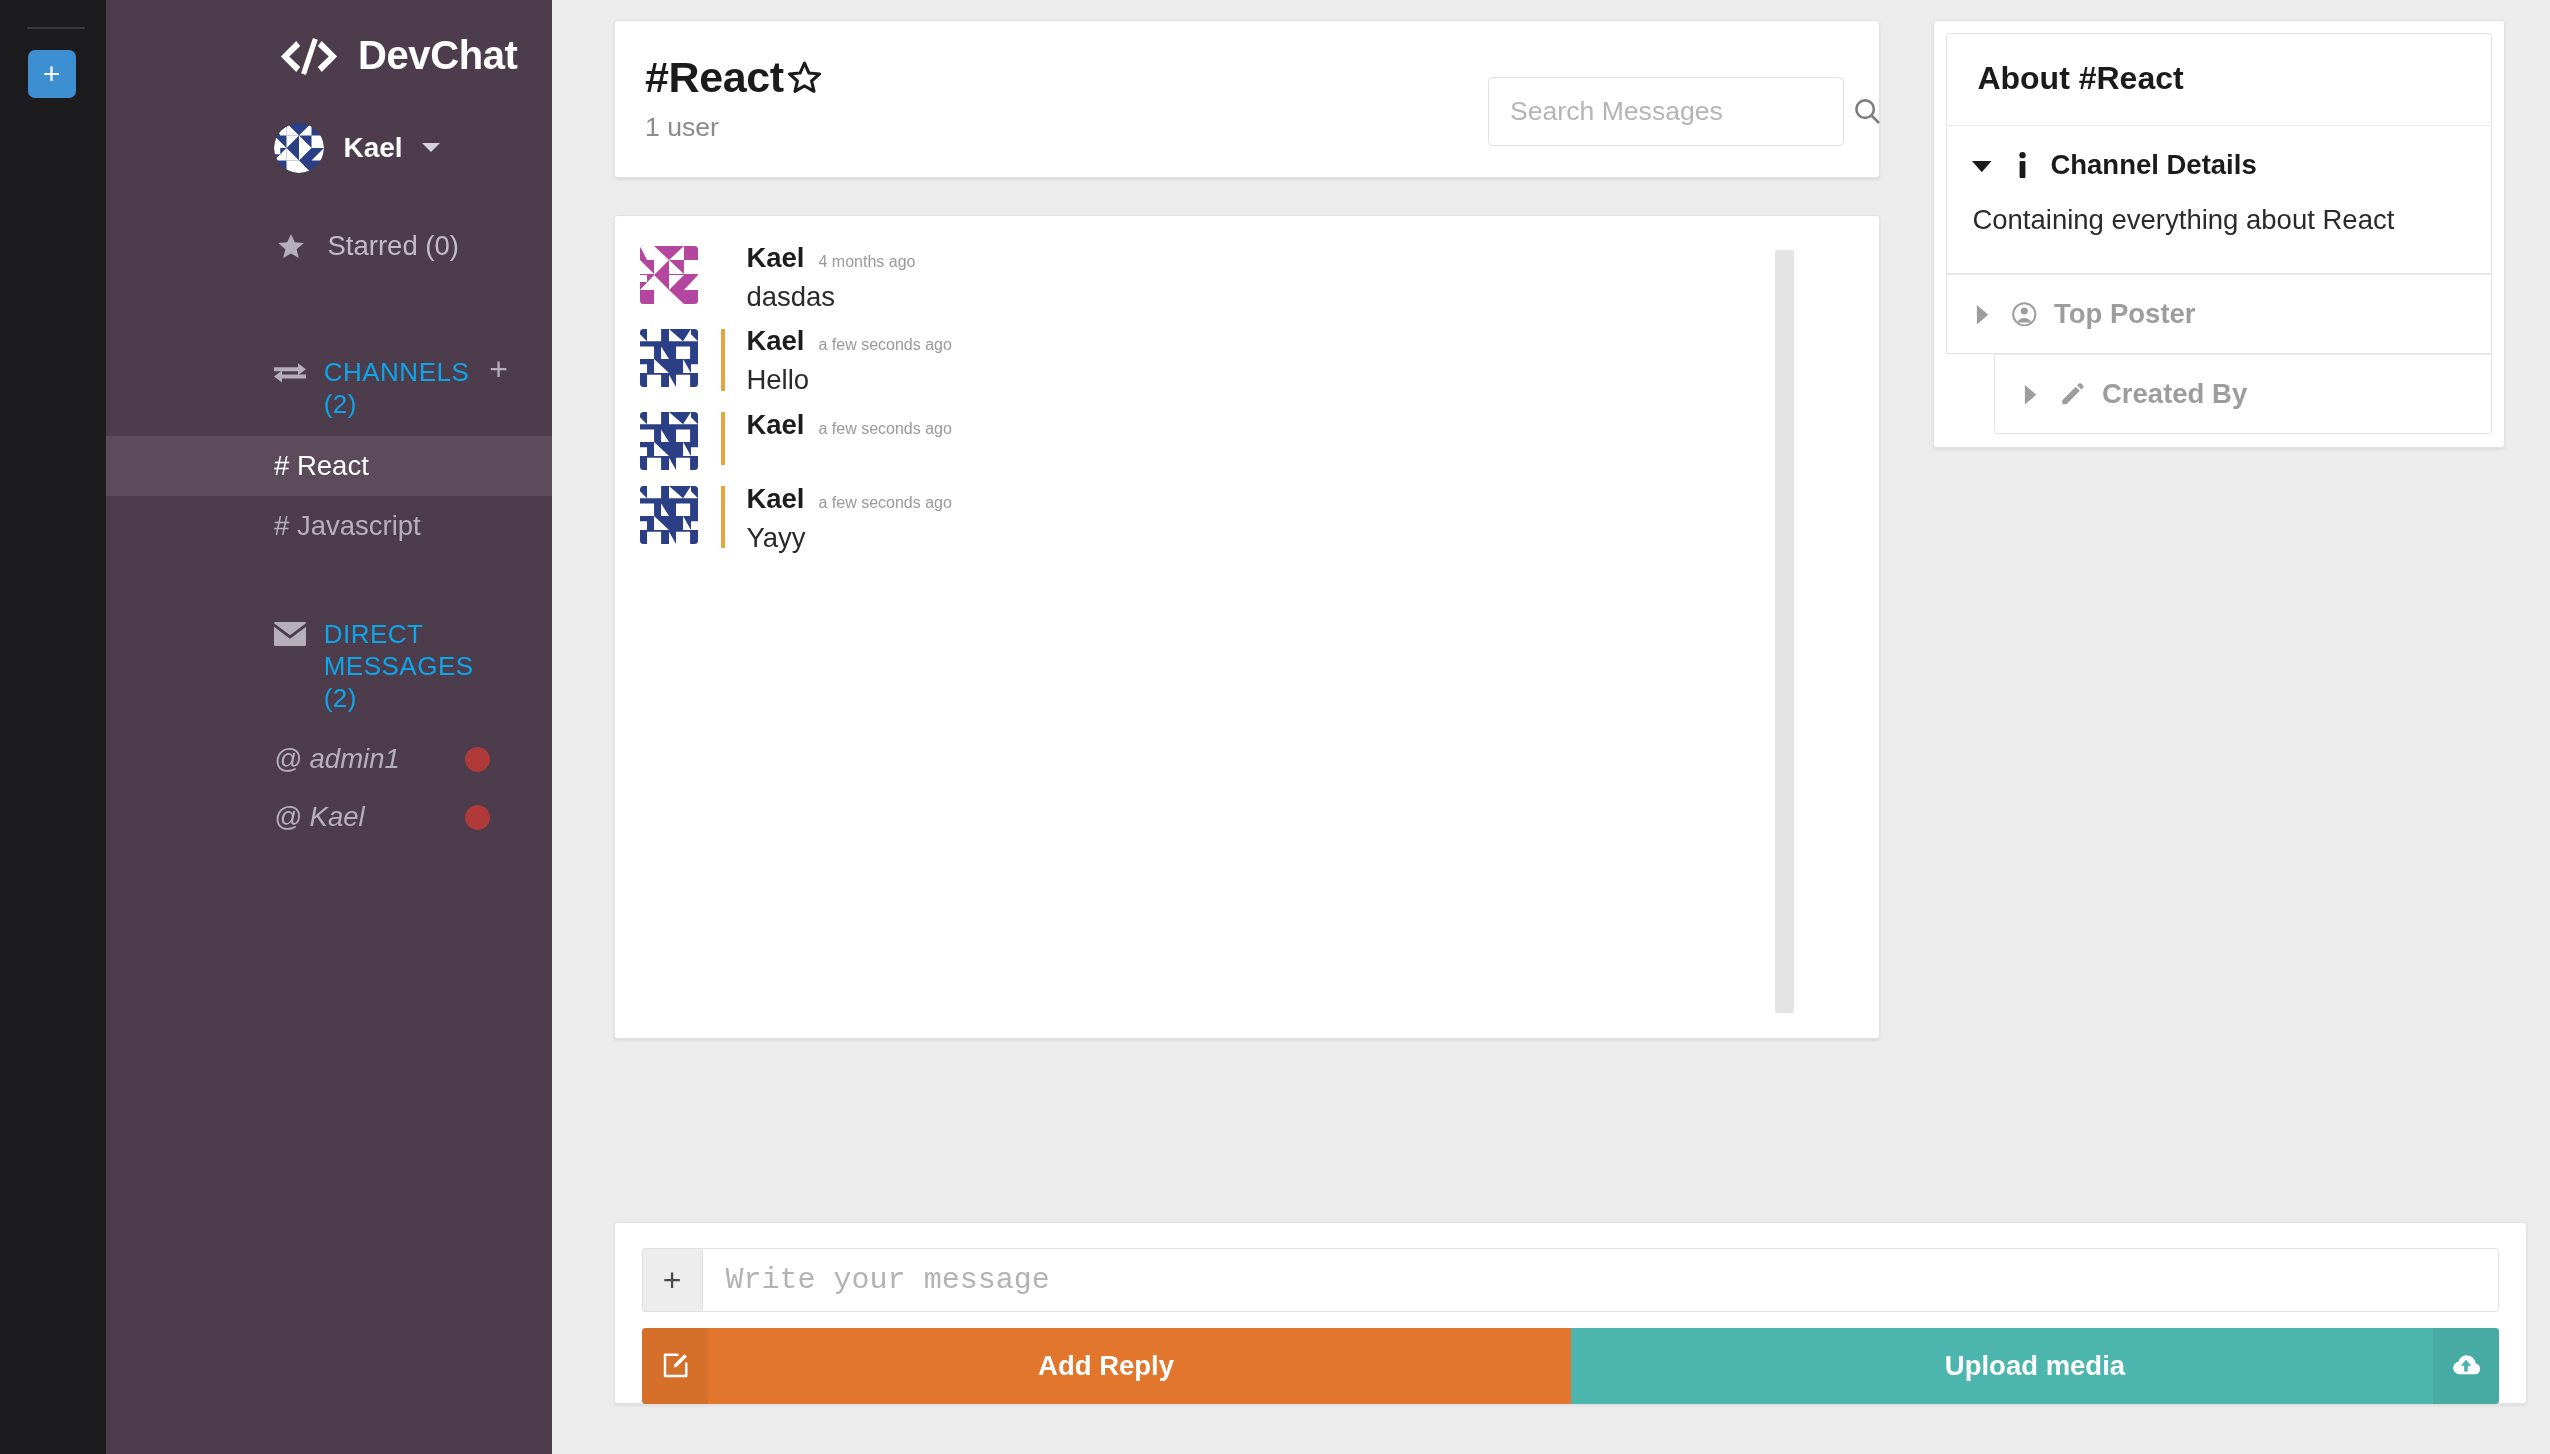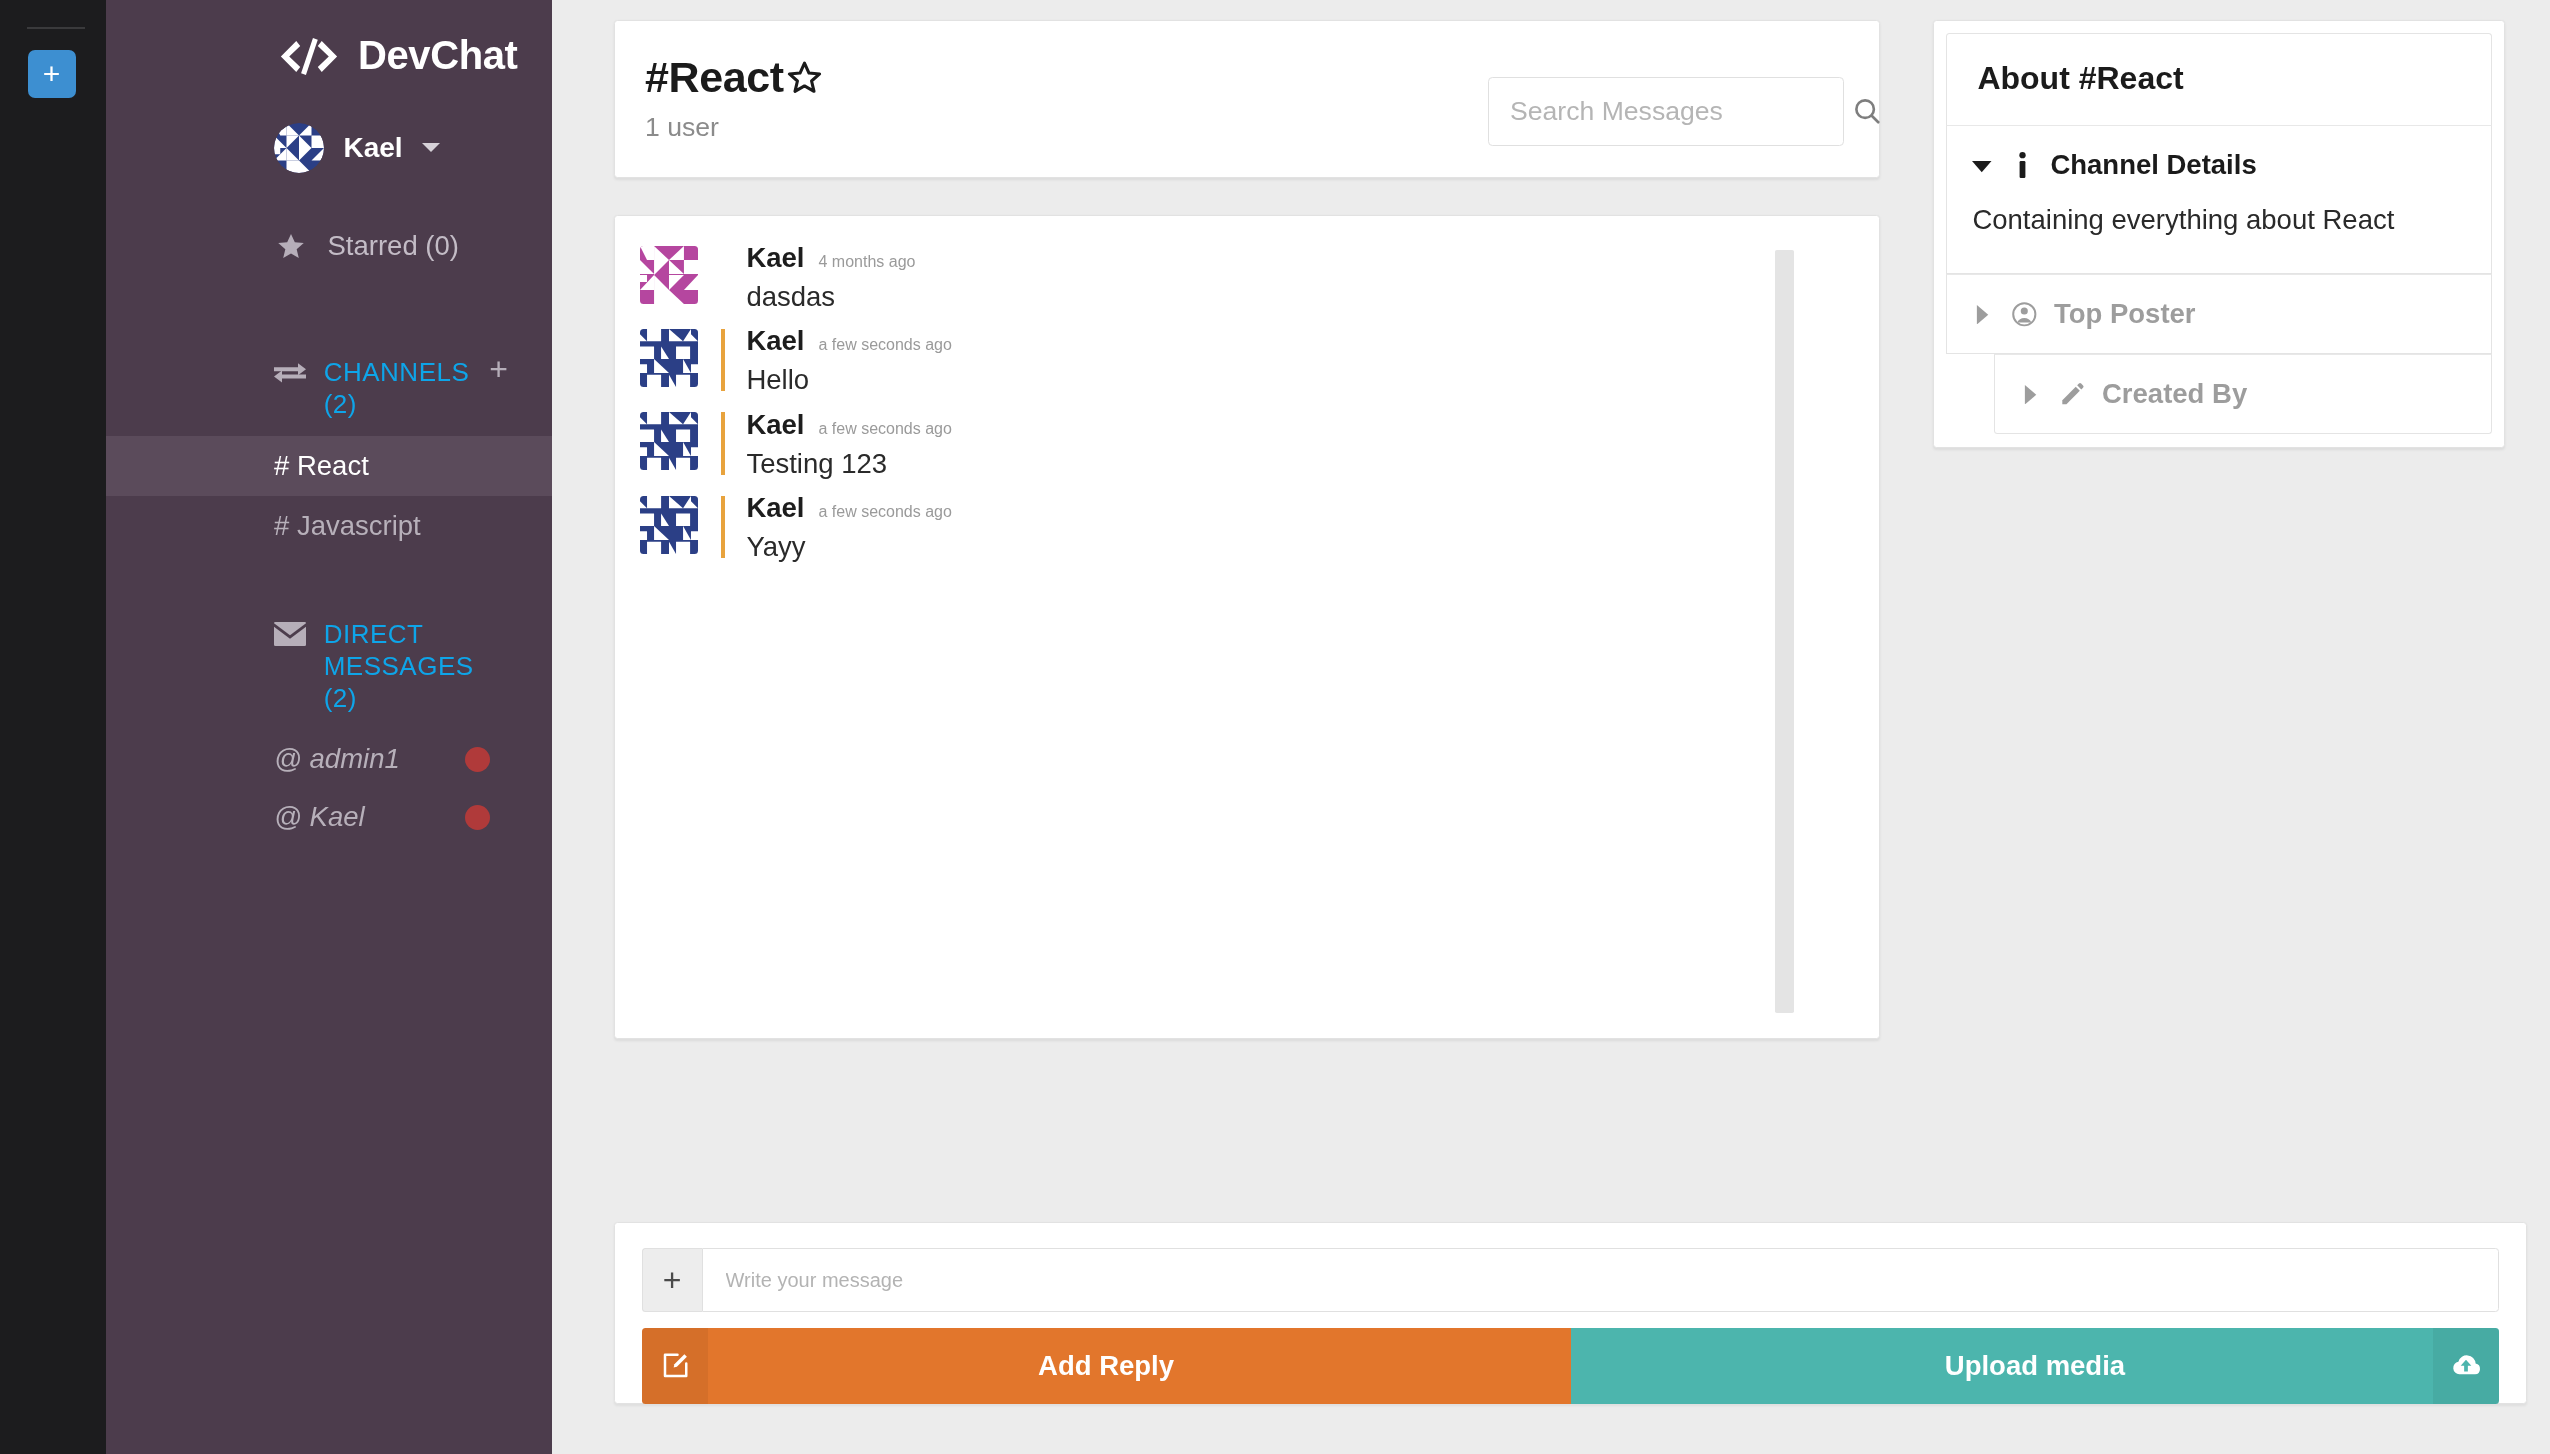--- a/index.html
+++ b/index.html
@@ -245,22 +245,22 @@
   .composer-row { display: flex; height: 64px; margin-bottom: 16px; }
   .composer-plus {
     width: 60px; flex: 0 0 60px;
     background: #ededed; border: 0.9px solid #e0e0e0; border-right: none;
     border-radius: 3.5px 0 0 3.5px;
     display: flex; align-items: center; justify-content: center;
     font-size: 32px; color: #4a4a4a; cursor: pointer;
   }
   .composer-input {
     flex: 1 1 auto; border: 0.9px solid #e0e0e0; border-radius: 0 3.5px 3.5px 0;
-    padding: 0 23px; font-size: 20px; color: #444; outline: none;
-    font-family: Liberation Sans, sans-serif;
+    padding: 0 23px; font-size: 30px; color: #444; outline: none;
+    font-family: Liberation Mono, monospace;
   }
   .composer-input::placeholder { color: #b3b3b3; }
 
   .action-row { display: flex; height: 76px; border-radius: 3.5px; overflow: hidden; }
   .btn-reply {
     flex: 1 1 50%; background: #e2762c; display: flex; align-items: center;
     position: relative; cursor: pointer;
   }
   .btn-reply .btn-ic {
     width: 66px; flex: 0 0 66px; display: flex; align-items: center;
@@ -517,21 +517,20 @@
                     <path d="M33 52l8 14h-8z"></path>
                   </g>
                 </svg>
               </span>
               <span class="msg-accent"></span>
               <div class="msg-body">
                 <div class="msg-meta">
                   <span class="msg-author">Kael</span>
                   <span class="msg-time">a few seconds ago</span>
                 </div>
-                <div class="msg-text">Testing 123</div>
               </div>
             </div>
 
             <div class="msg">
               <span class="avatar-msg">
                 <svg viewBox="0 0 66 66" width="58" height="58">
                   <rect width="66" height="66" fill="#2b3f86"></rect>
                   <g fill="#ffffff">
                     <path d="M8 0h16v14H8z"></path>
                       <path d="M33 0l16 14H33z"></path>

